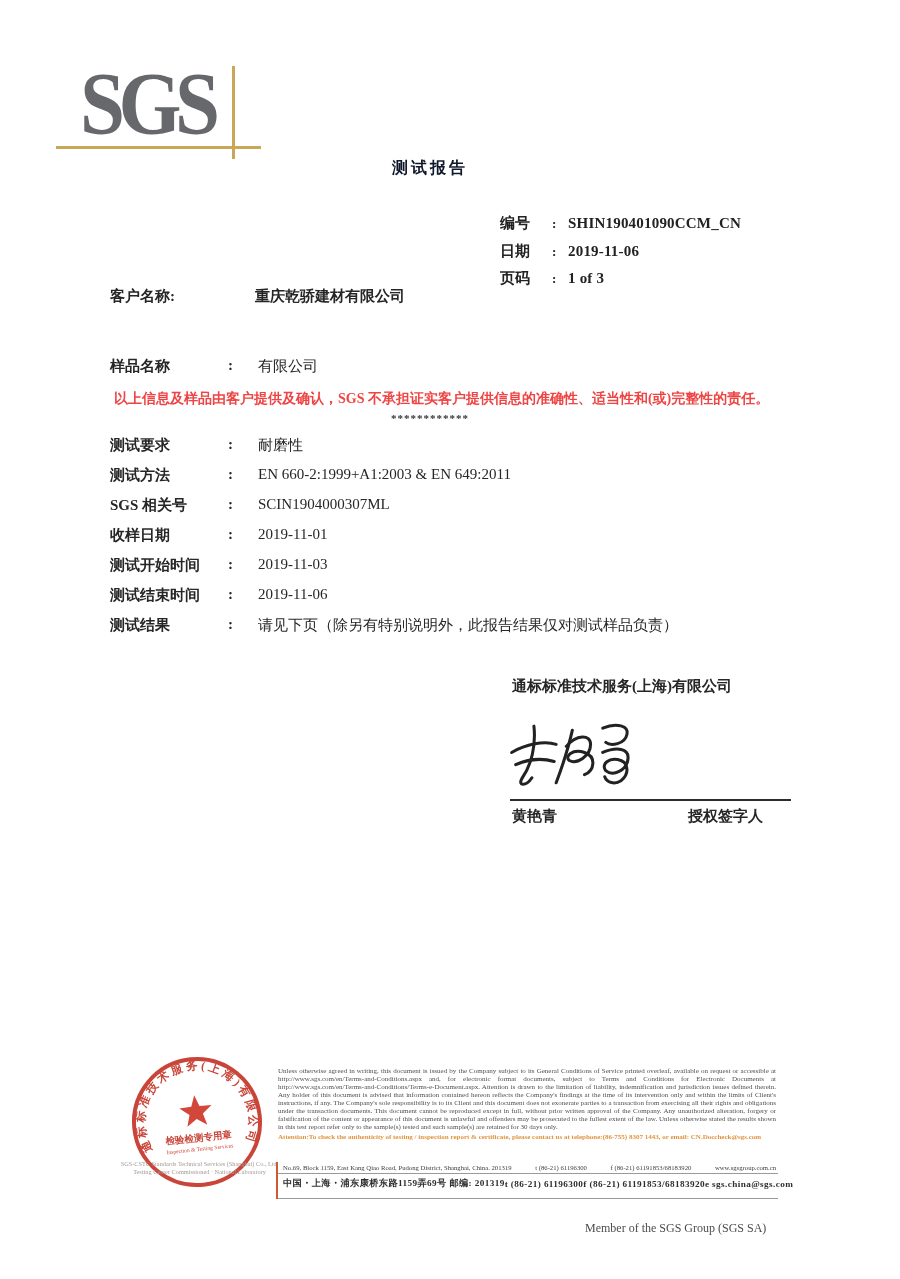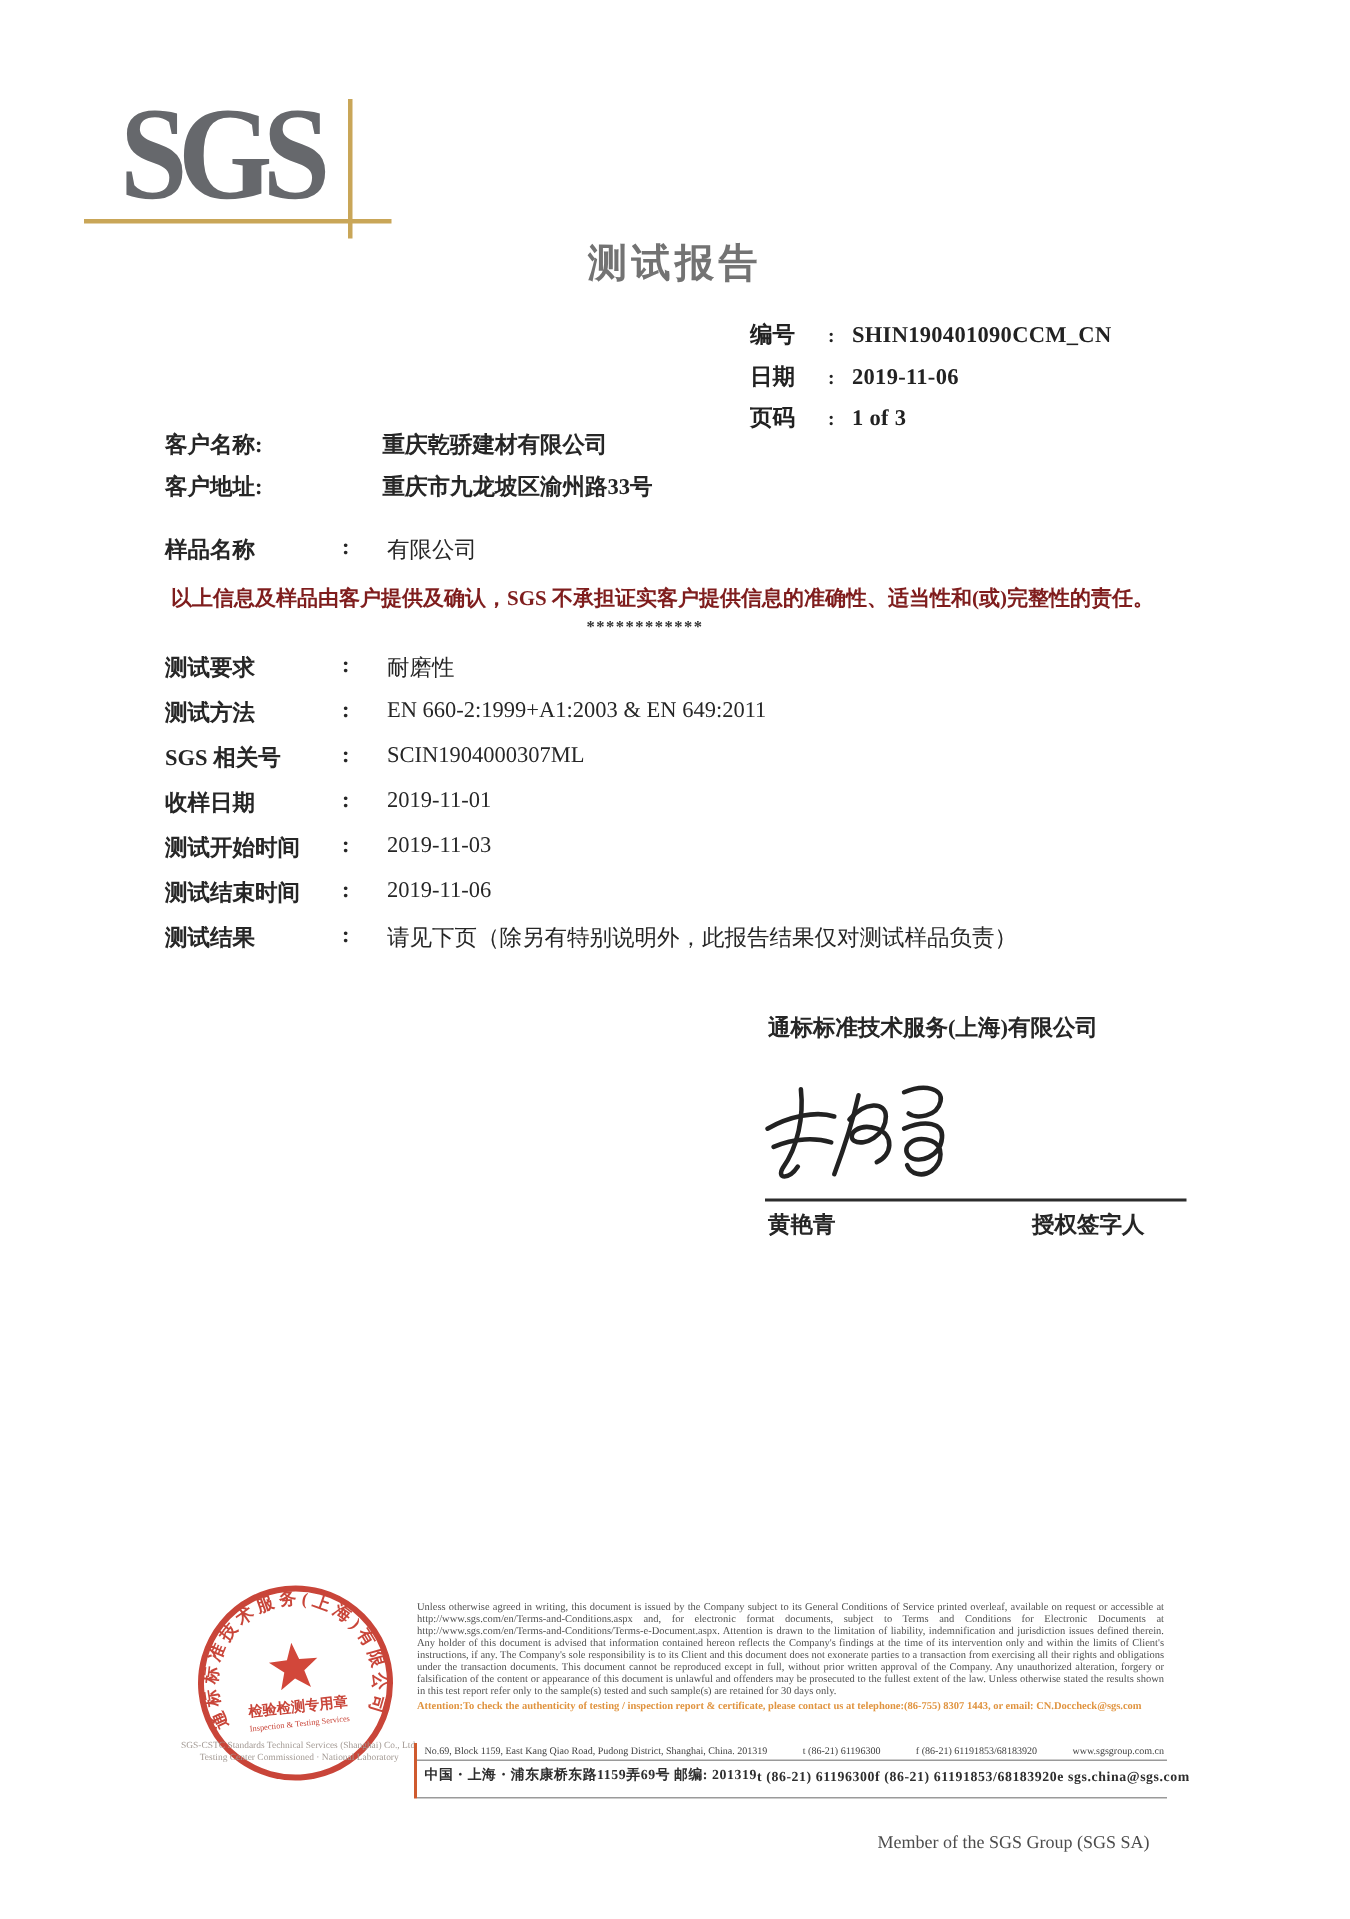--- a/index.html
+++ b/index.html
@@ -8,32 +8,32 @@
     font-family:Liberation Serif, serif;color:#2e2e2e;margin:0 auto;
   }
   
   .logo-text{
     position:absolute;left:80px;top:60px;font-size:88px;font-weight:bold;color:#66686c;
     letter-spacing:-7px;line-height:1;transform:scaleX(.92);transform-origin:left top;
   }
   .logo-vline{position:absolute;left:232px;top:66px;width:3px;height:93px;background:#c9a658;}
   .logo-hline{position:absolute;left:56px;top:146px;width:205px;height:3px;background:#c9a658;}
   
-  .title{position:absolute;left:392px;top:158px;font-size:26px;font-weight:800;letter-spacing:3px;color:#737373;margin:0;}
+  .title{position:absolute;left:392px;top:158px;font-size:16px;font-weight:800;letter-spacing:3px;color:#0f172a;margin:0;}
   .hrow{position:absolute;left:500px;display:flex;align-items:baseline;}
   .hlabel{width:52px;font-size:15px;font-weight:bold;color:#222;margin-top:20px;}
   .hcolon{width:16px;font-size:13px;font-weight:bold;color:#222;}
   .hvalue{font-size:15px;font-weight:bold;color:#222;letter-spacing:.2px;white-space:nowrap;}
   
   .frow{position:absolute;left:0;width:900px;height:22px;}
   .flabel{position:absolute;left:110px;font-size:15px;font-weight:600;color:#262626;white-space:nowrap;}
   .fcolon{position:absolute;left:228px;font-size:15px;font-weight:600;color:#262626;}
   .fvalue{position:absolute;left:258px;font-size:15px;font-weight:500;color:#262626;white-space:nowrap;}
   .cvalue{position:absolute;left:255px;font-size:15px;font-weight:600;color:#262626;white-space:nowrap;}
-  .note{position:absolute;left:114px;top:390px;font-size:14px;font-weight:600;color:#7f1d1d;white-space:nowrap;}
+  .note{position:absolute;left:114px;top:390px;font-size:14px;font-weight:600;color:#ef4444;white-space:nowrap;}
   .sep{position:absolute;left:110px;top:412px;width:640px;text-align:center;font-size:11px;font-weight:bold;letter-spacing:1px;color:#333;}
   
   .signatory{position:absolute;left:512px;top:676px;font-size:15px;font-weight:600;line-height:21px;color:#262626;}
   .sig-svg{position:absolute;left:505px;top:714px;width:158px;height:86px;}
   .sig-line{position:absolute;left:510px;top:799px;width:281px;height:2px;background:#2c2c2c;}
   .sig-name{position:absolute;left:512px;top:807px;font-size:15px;font-weight:600;color:#262626;}
   .sig-title{position:absolute;left:688px;top:807px;font-size:15px;font-weight:600;color:#262626;}
   
   .stamp{position:absolute;left:127px;top:1052px;width:140px;height:140px;transform:rotate(-6deg);opacity:.93;}
   .stamp-ring{fill:none;stroke:#c5382b;stroke-width:4;}
@@ -74,24 +74,20 @@
   </div>
   <div class="hrow" style="top:249px">
     <span class="hlabel">页码</span>
     <span class="hcolon">:</span>
     <span class="hvalue">1 of 3</span>
   </div>
 
   <div class="frow" style="top:287px">
     <span class="flabel">客户名称:</span>
     <span class="cvalue">重庆乾骄建材有限公司</span>
-  </div>
-  <div class="frow" style="top:315px">
-    <span class="flabel">客户地址:</span>
-    <span class="cvalue">重庆市九龙坡区渝州路33号</span>
   </div>
 
   <div class="frow" style="top:357px">
     <span class="flabel">样品名称</span>
     <span class="fcolon">:</span>
     <span class="fvalue">有限公司</span>
   </div>
 
   <div class="note">以上信息及样品由客户提供及确认，SGS 不承担证实客户提供信息的准确性、适当性和(或)完整性的责任。</div>
   <div class="sep">************</div>

